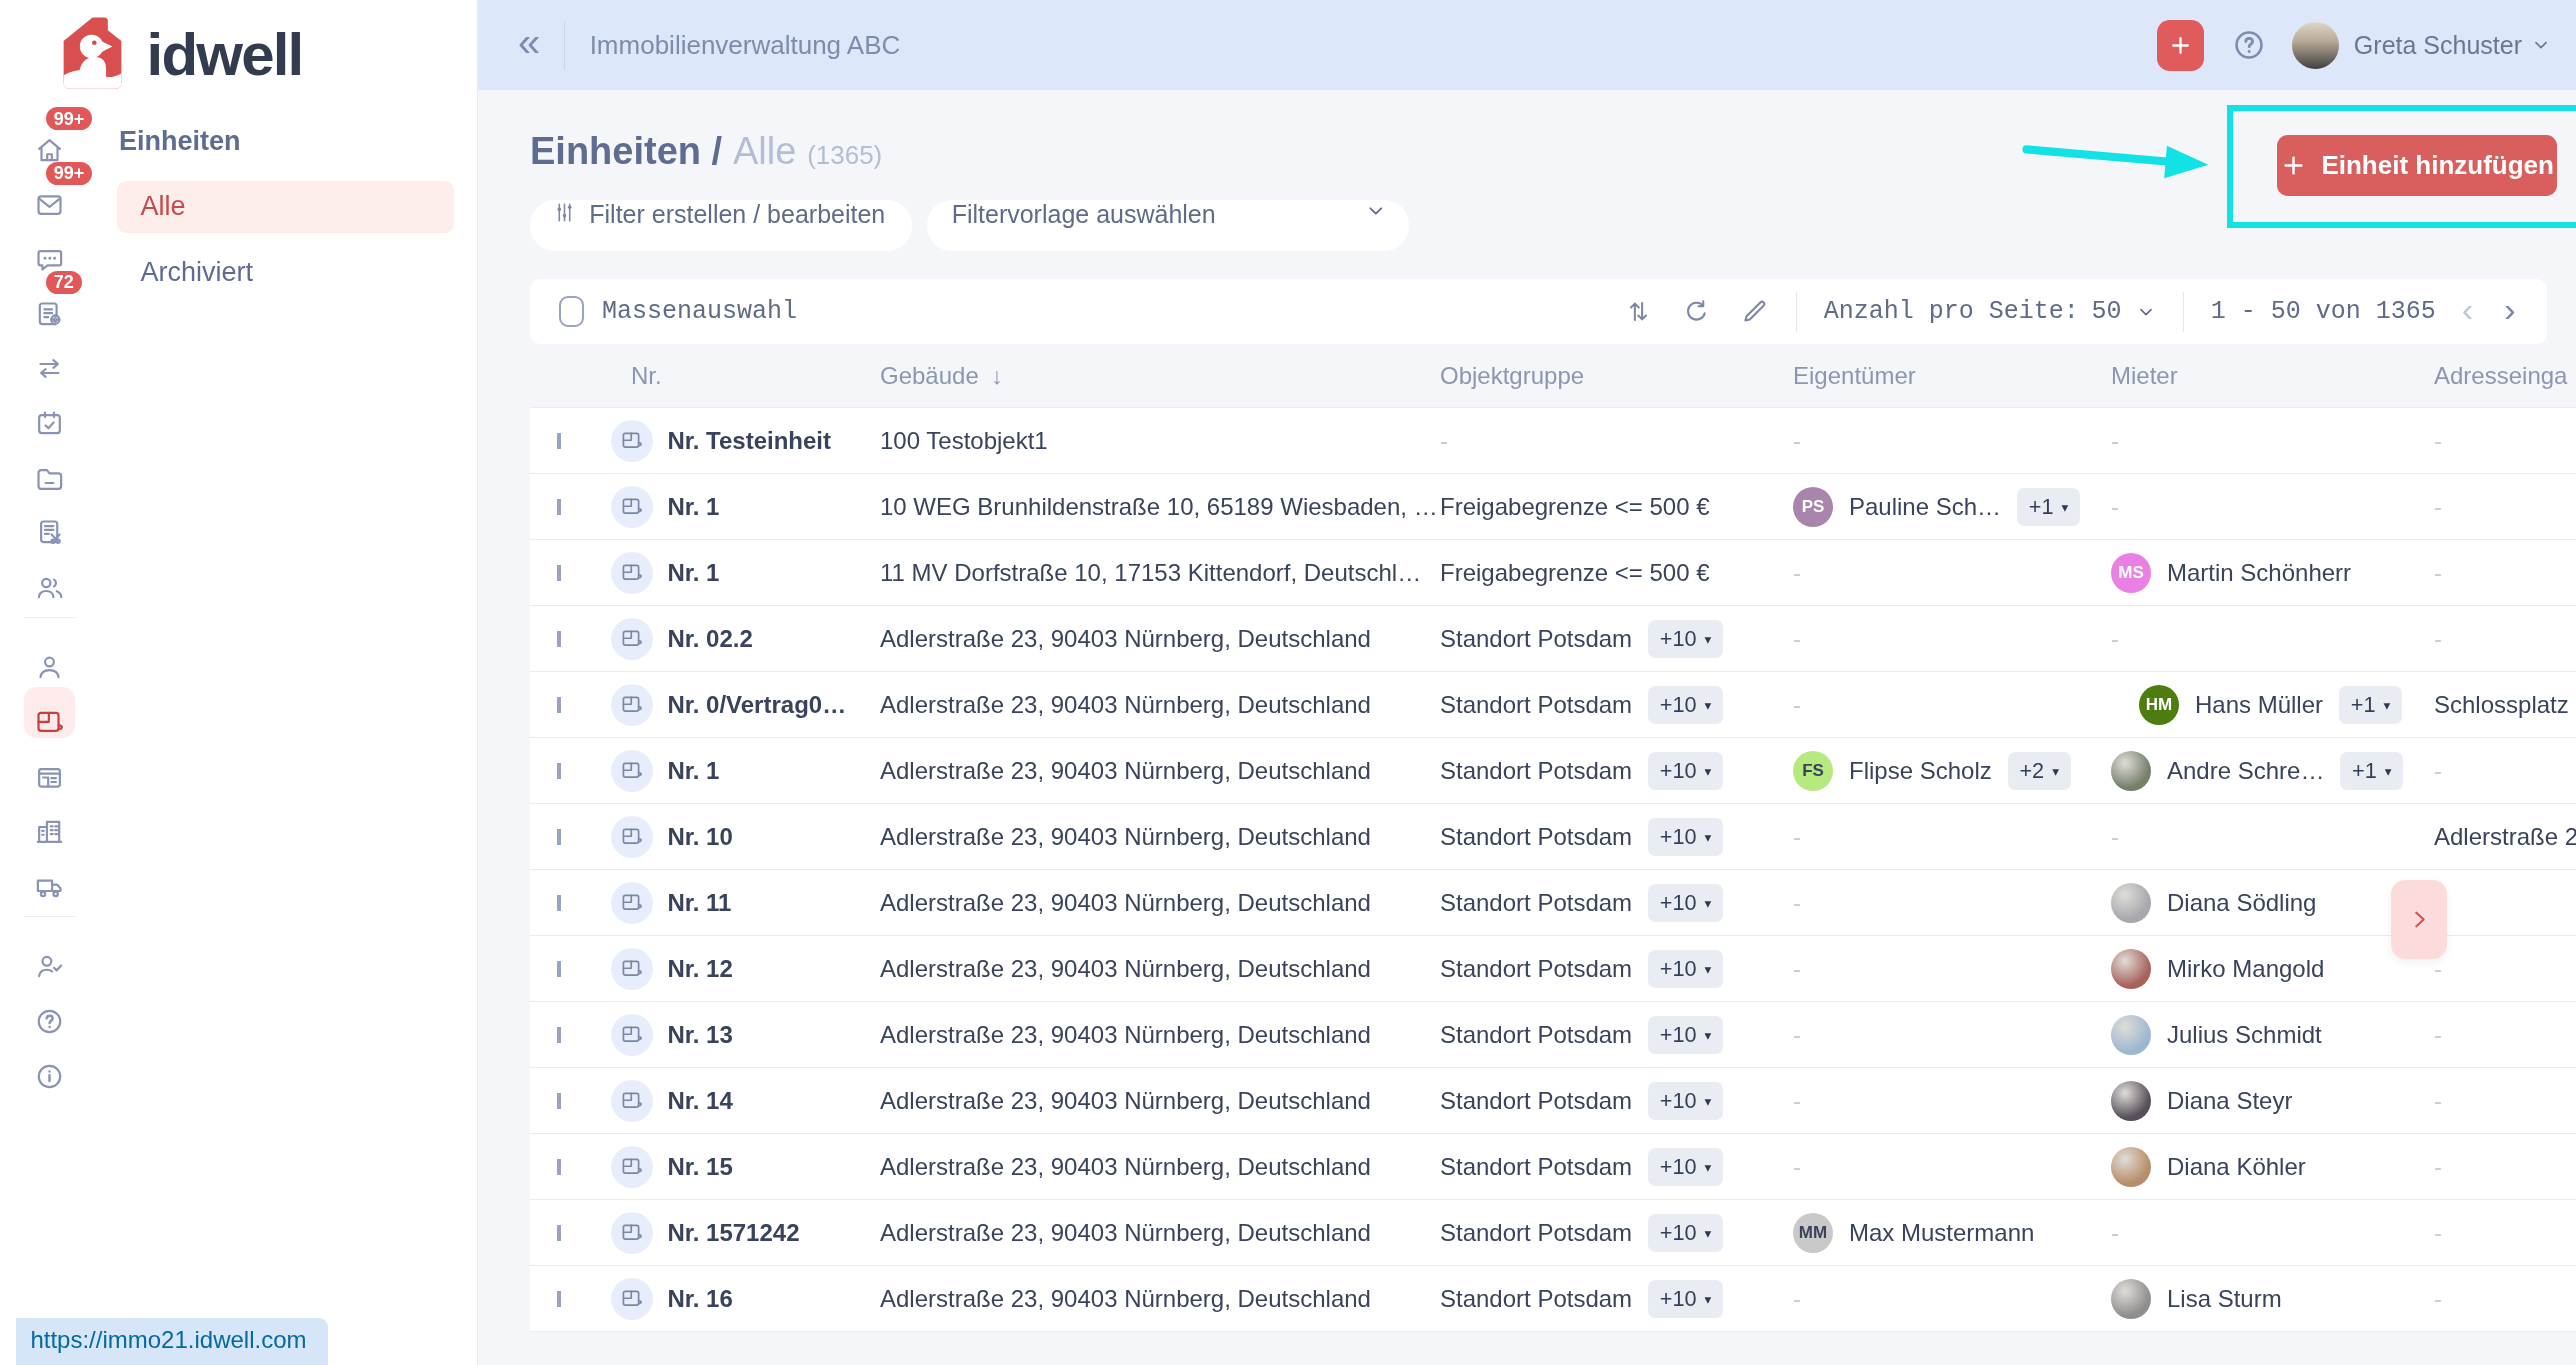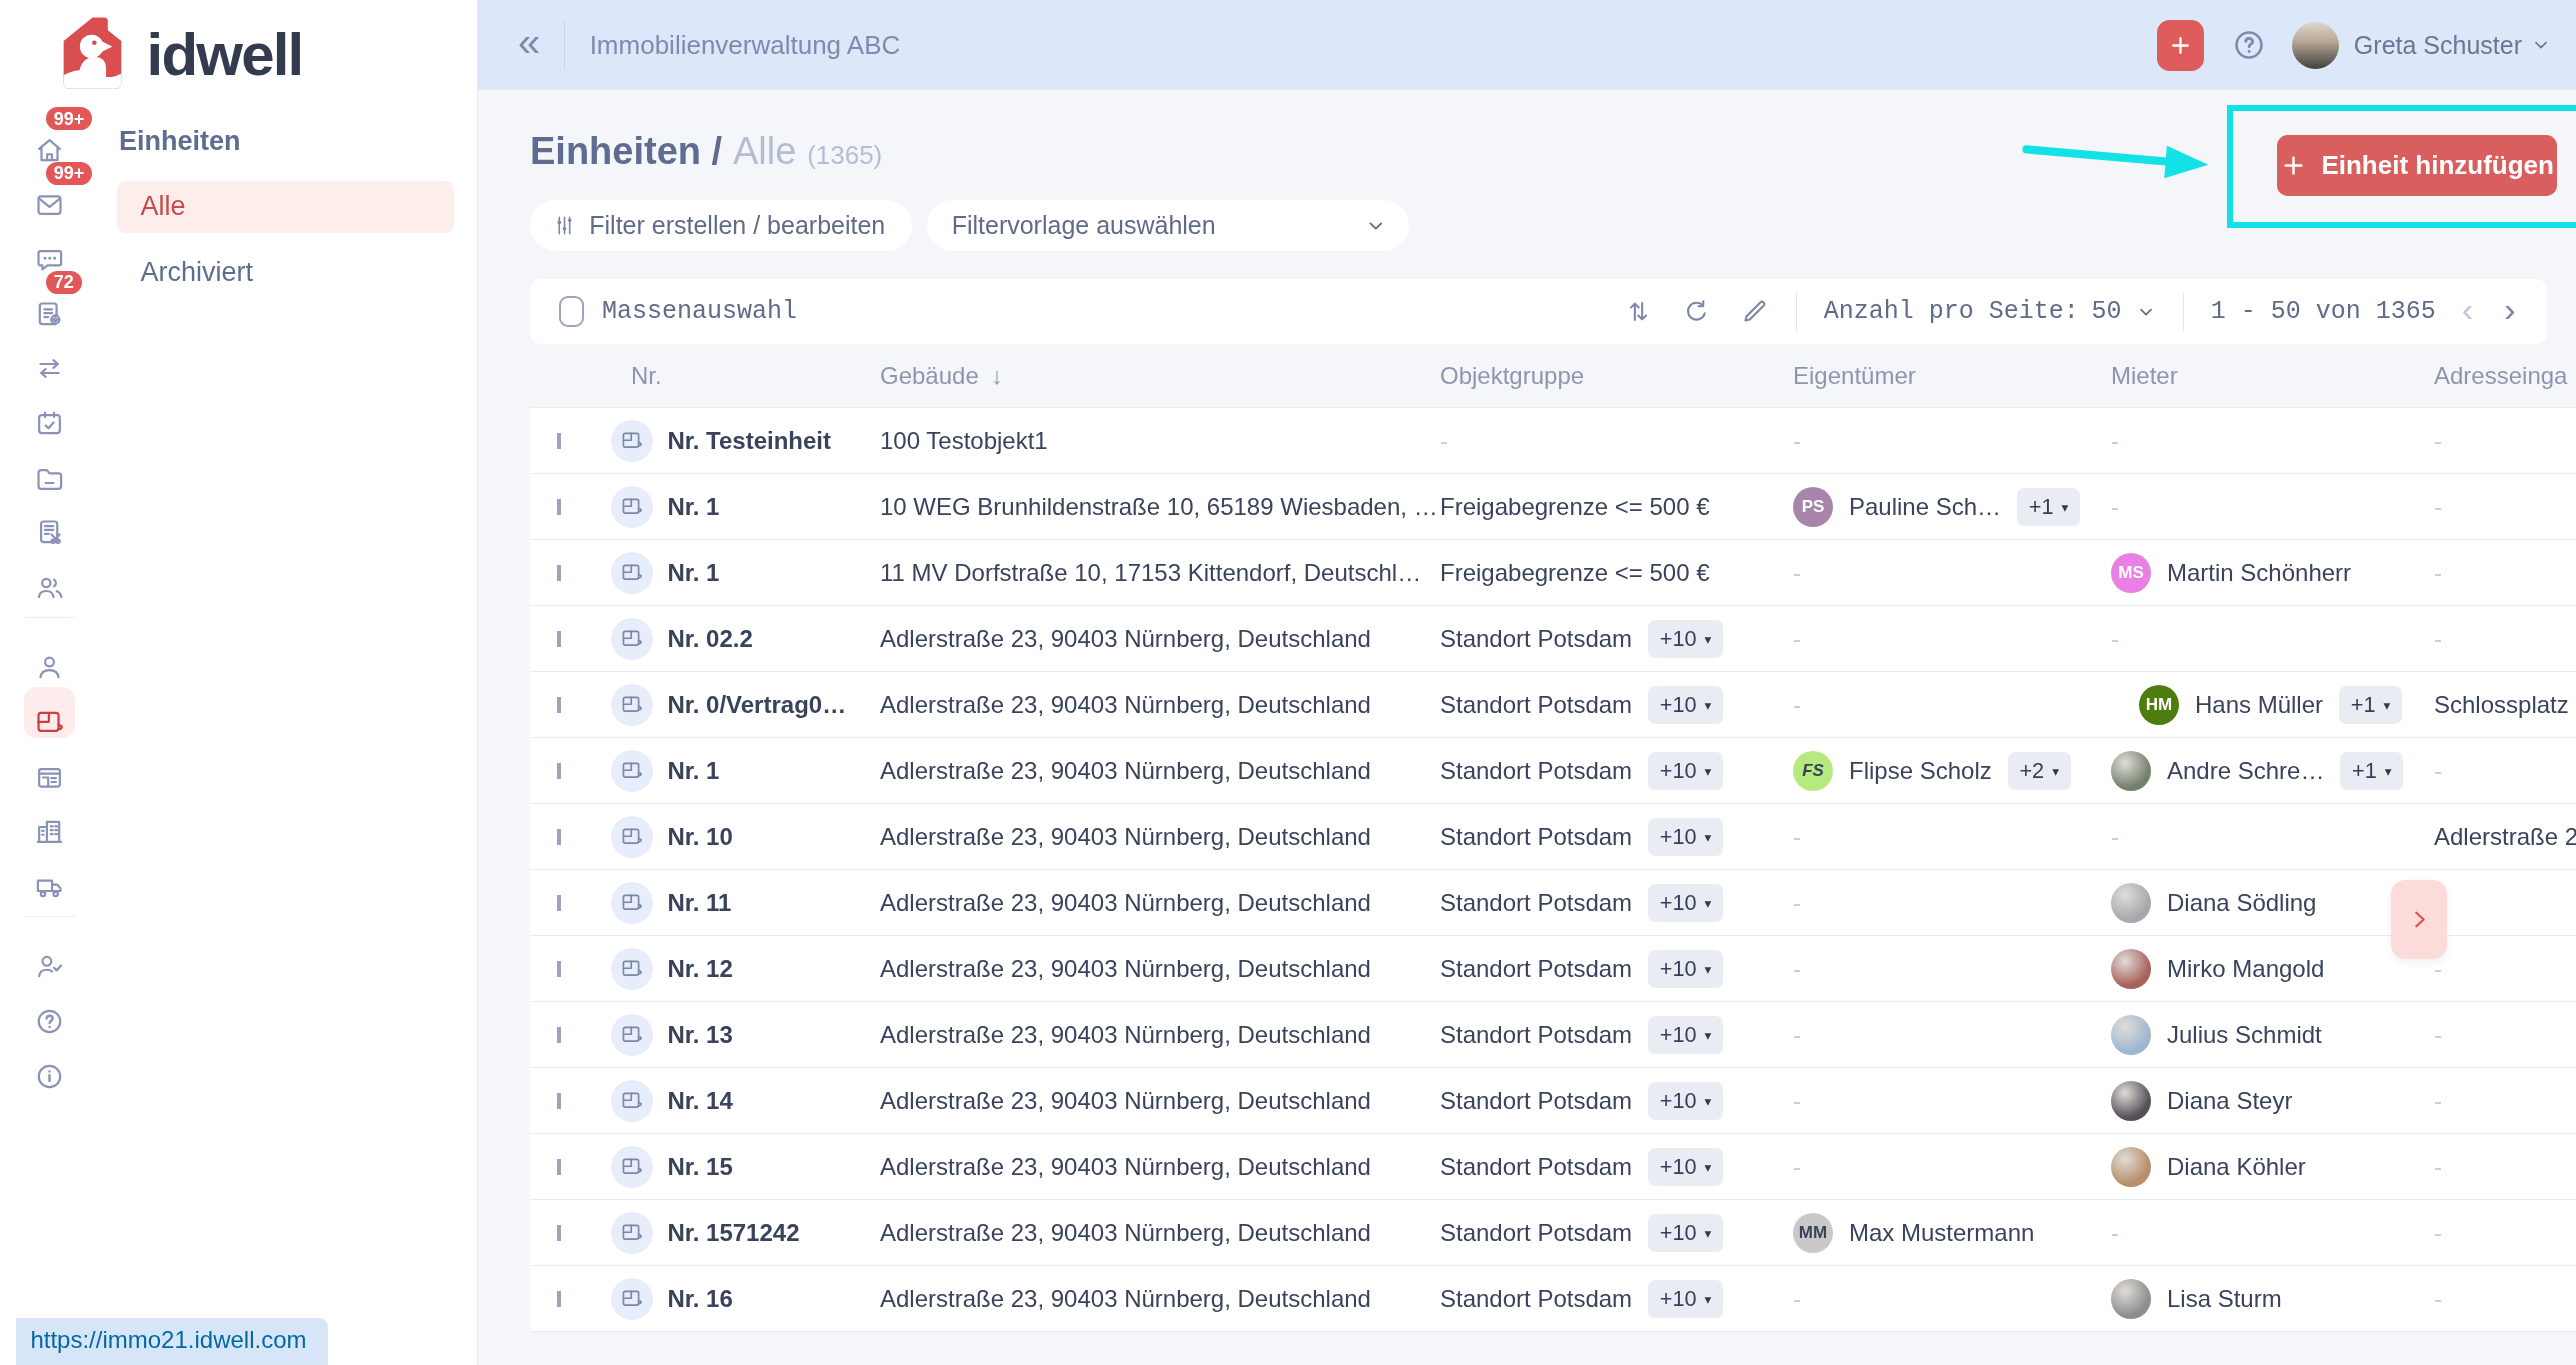--- a/index.html
+++ b/index.html
@@ -54,21 +54,21 @@
   .content{padding-left:52px;position:relative;}
   .title-row{margin-top:40px;display:flex;align-items:baseline;}
   .pg-title{font-size:38px;font-weight:700;color:#5d6c90;}
   .pg-sub{font-size:38px;color:#b3bdd3;margin-left:10.8px;}
   .pg-count{font-size:26px;color:#b3bdd3;margin-left:10.8px;}
 
   .add-btn{position:absolute;left:2277px;top:135px;width:280px;height:61px;background:#d95f5f;border-radius:10.8px;color:#fff;display:flex;align-items:center;justify-content:center;gap:14.4px;font-size:26px;font-weight:700;cursor:pointer;z-index:20;}
   .add-btn svg{width:27px;height:27px;}
 
   .filter-row{margin-top:27px;display:flex;gap:14.4px;}
-  .pill{height:51px;background:#fff;border-radius:25px;display:flex;align-items:center;font-size:25px;color:#5f6b87;cursor:pointer;box-sizing:border-box;}
+  .pill{height:51px;background:#fff;border-radius:25px;display:flex;align-items:flex-start;font-size:25px;color:#5f6b87;cursor:pointer;box-sizing:border-box;}
   .pill-filter{padding:0 27px 0 21.7px;gap:12.6px;}
   .pill-filter .svgwrap{width:25px;height:25px;color:#7c87a6;}
   .pill-filter .svgwrap svg{width:25px;height:25px;}
   .pill-select{width:482px;padding:0 21.7px 0 25px;justify-content:space-between;}
   .pill-select .svgwrap{width:21.7px;height:21.7px;color:#5f6b87;}
   .pill-select .svgwrap svg{width:21.7px;height:21.7px;}
 
   
   .toolbar{margin-top:28px;width:2017px;height:65px;background:#fff;border-radius:10.8px;display:flex;align-items:center;box-sizing:border-box;padding:0 27px 0 29px;font-family:Liberation Mono, monospace;}
   .cb{width:25px;height:31px;border:2.3px solid #9aa4c0;border-radius:9px;background:#fff;cursor:pointer;box-sizing:border-box;}
@@ -586,21 +586,21 @@
     </div>
     <div class="cell c-geb">Adlerstraße 23, 90403 Nürnberg, Deutschland</div>
     <div class="cell c-obj">
               <span>Standort Potsdam</span>
               <span class="count-badge">
                 <span>+10</span>
                 <span class="caret">▾</span>
               </span>
             </div>
     <div class="cell c-eig">
-              <span class="avatar dark" style="background: rgb(183, 234, 126); font-style: italic;">FS</span>
+              <span class="avatar dark" style="background: rgb(183, 234, 126);">FS</span>
               <span class="pname">Flipse Scholz</span>
               <span class="count-badge">
                 <span>+2</span>
                 <span class="caret">▾</span>
               </span>
             </div>
     <div class="cell c-mie">
               <span class="avatar photo" style="--c: #75806b;"></span>
               <span class="pname">Andre Schre…</span>
               <span class="count-badge">

